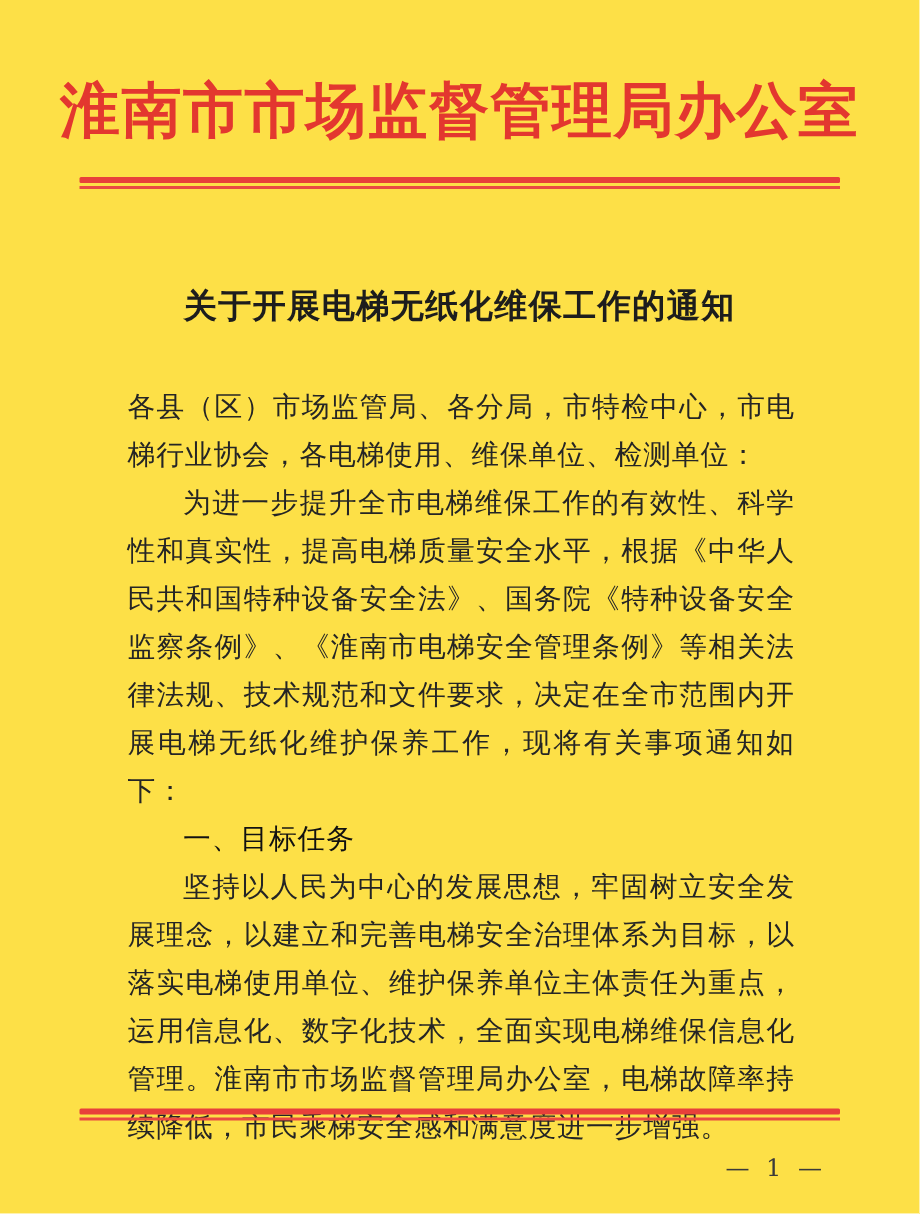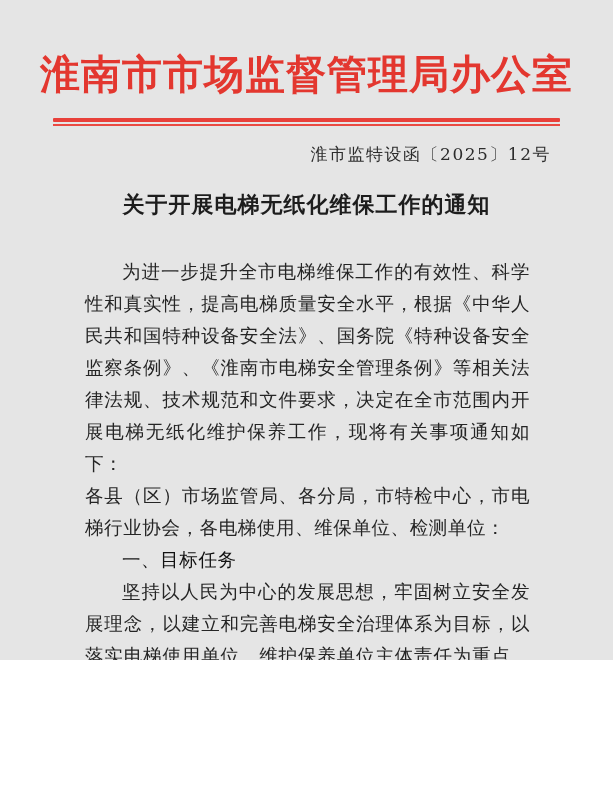--- a/index.html
+++ b/index.html
@@ -6,22 +6,22 @@
     margin: 0;
     padding: 0;
     background: #ffffff;
   }
   body {
     font-family: "DejaVu Serif", "Liberation Serif", serif;
   }
   .page {
     position: relative;
     width: 613px;
-    height: 660px;
-    background: #e5e5e5;
+    height: 809px;
+    background: #fde047;
     overflow: hidden;
     box-sizing: border-box;
   }
 
   
   .letterhead {
     position: absolute;
     left: 0;
     top: 48px;
     width: 613px;
@@ -146,28 +146,27 @@
 
   <div class="letterhead">
     <div class="letterhead-title">淮南市市场监督管理局办公室</div>
   </div>
 
   <div class="head-rule">
     <div class="thick"></div>
     <div class="thin"></div>
   </div>
 
-  <div class="doc-number">淮市监特设函〔2025〕12号</div>
 
   <div class="doc-title">关于开展电梯无纸化维保工作的通知</div>
 
   <div class="body-block">
+    <p class="para">各县（区）市场监管局、各分局，市特检中心，市电梯行业协会，各电梯使用、维保单位、检测单位：</p>
+
     <p class="para indent">为进一步提升全市电梯维保工作的有效性、科学性和真实性，提高电梯质量安全水平，根据《中华人民共和国特种设备安全法》、国务院《特种设备安全监察条例》、《淮南市电梯安全管理条例》等相关法律法规、技术规范和文件要求，决定在全市范围内开展电梯无纸化维护保养工作，现将有关事项通知如下：</p>
-
-    <p class="para">各县（区）市场监管局、各分局，市特检中心，市电梯行业协会，各电梯使用、维保单位、检测单位：</p>
 
     <p class="section-heading">一、目标任务</p>
 
     <p class="para indent">坚持以人民为中心的发展思想，牢固树立安全发展理念，以建立和完善电梯安全治理体系为目标，以落实电梯使用单位、维护保养单位主体责任为重点，运用信息化、数字化技术，全面实现电梯维保信息化管理。淮南市市场监督管理局办公室，电梯故障率持续降低，市民乘梯安全感和满意度进一步增强。</p>
   </div>
 
   <div class="foot-rule">
     <div class="thick"></div>
     <div class="thin"></div>
   </div>

